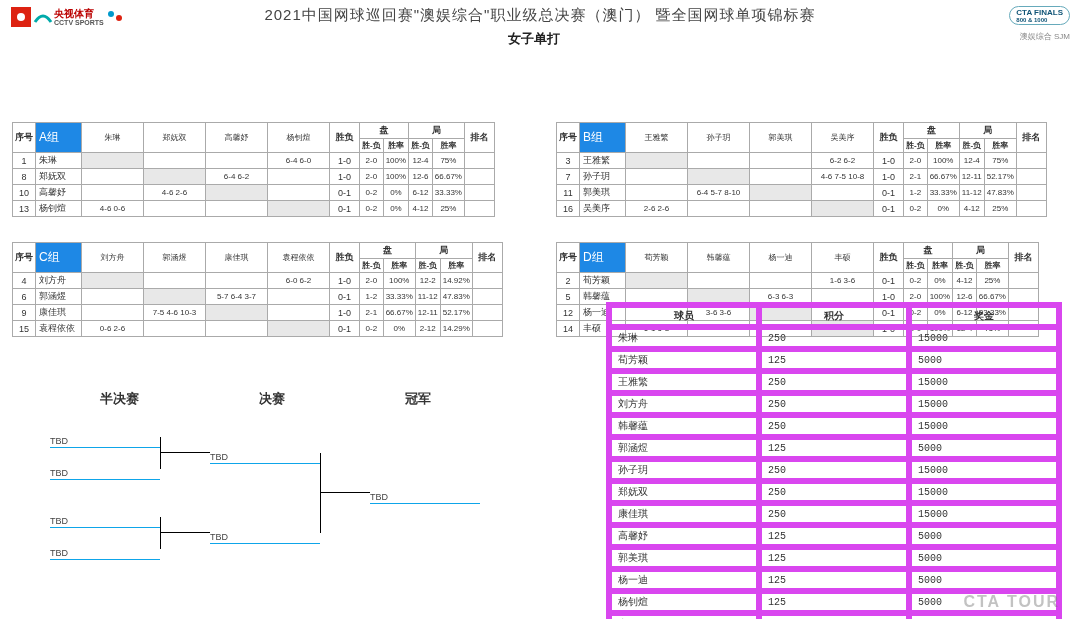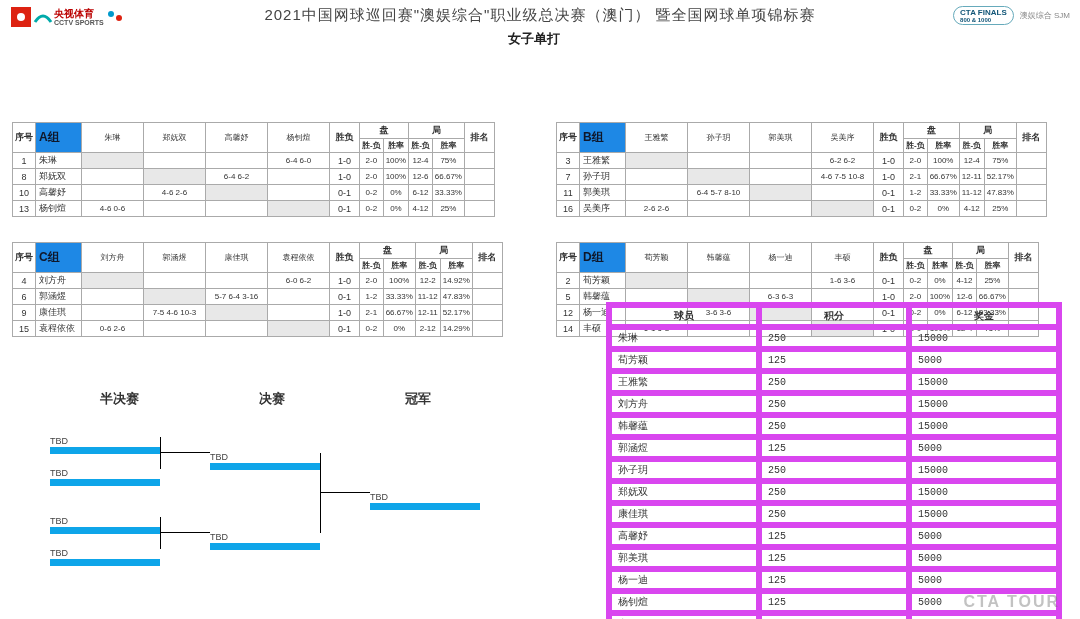--- a/index.html
+++ b/index.html
@@ -7,43 +7,43 @@
   .page { width: 1080px; height: 619px; position: relative; }
 
   
   .header { position: relative; height: 52px; }
   .logos-left { position: absolute; left: 10px; top: 6px; display: flex; align-items: center; gap: 0; }
   .logo-box { width: 22px; height: 22px; display: inline-flex; align-items: center; justify-content: center; }
   .cctv { font-size: 10px; color: #b00; font-weight: bold; line-height: 1; }
   .cctv .sub { color:#555; font-size:7px; display:block;}
   .title { position: absolute; left: 0; right: 0; top: 6px; text-align: center; font-size: 15px; color: #444; font-weight: 500; letter-spacing: 1px; }
   .subtitle { position: absolute; left: 0; right: 12px; top: 30px; text-align: center; font-size: 13px; font-weight: bold; color: #222; }
-  .logos-right { position: absolute; right: 10px; top: 6px; display: flex; align-items: center; gap: 6px; }
+  .logos-right { position: absolute; right: 10px; top: 6px; display: flex; align-items: flex-end; gap: 6px; flex-direction: column; }
   .finals-logo { border:1px solid #6ab; border-radius:10px; padding:1px 6px; font-size:8px; color:#157; font-weight:bold;}
   .sjm-logo { font-size:8px; color:#888;}
 
   
   .groups { position: relative; }
   .group-table { position: absolute; border-collapse: collapse; font-size: 9px; }
   .group-table th, .group-table td { border: 1px solid #aaa; text-align: center; vertical-align: middle; padding: 1px 2px; white-space: nowrap; height: 14px; }
   .group-table th.nohdr { background: #fff; font-weight: normal; }
-  .group-name-cell { background: #1e88e5 !important; color: #0f172a; font-weight: bold; font-size: 12px !important; }
+  .group-name-cell { background: #1e88e5 !important; color: #ffffff; font-weight: normal; font-size: 12px !important; }
   .group-table .seed { width: 22px; }
   .group-table .name { width: 46px; text-align: left; padding-left: 3px; }
   .group-table .vs { width: 62px; font-size:8px;}
   .group-table .wl { width: 30px; }
   .group-table .sub { font-size:8px;}
   .group-table .rank { width: 30px; }
   .diag { background: #e8e8e8; }
 
   
   .bracket-area { position: absolute; left: 20px; top: 390px; width: 520px; font-size: 10px; }
   .bracket-labels { display:flex; gap: 120px; font-weight:bold; font-size:13px; margin-bottom:10px; margin-left:80px;}
   .bracket { position:relative; height:180px;}
-  .slot { position:absolute; width:110px; border-bottom:7px solid #0ea5e9; font-size:9px; color:#444; padding-bottom:1px;}
+  .slot { position:absolute; width:110px; border-bottom:1px solid #0ea5e9; font-size:9px; color:#444; padding-bottom:1px;}
 
   
   .vline { position:absolute; border-right:1px solid #000; }
   .hline { position:absolute; border-bottom:1px solid #000; }
 
   
   .points-table { position: absolute; right: 18px; top: 302px; border-collapse: collapse; font-size: 10px; }
   .points-table th, .points-table td { border: 6px solid #d946ef; padding: 1px 6px; height: 15px; }
   .points-table th { font-weight: bold; width: 150px; text-align:center;}
   .points-table td.name { width: 150px; text-align:left; }
@@ -273,21 +273,21 @@
             <td class="sub">100%</td>
             <td class="sub">12-2</td>
             <td class="sub">14.92%</td>
             <td></td>
           </tr>
           <tr>
             <td class="seed">6</td>
             <td class="name">郭涵煜</td>
             <td class="vs"></td>
             <td class="vs diag"></td>
-            <td class="vs">5-7 6-4  3-16</td>
+            <td class="vs">5-7 6-4  3-7</td>
             <td class="vs"></td>
             <td>0-1</td>
             <td class="sub">1-2</td>
             <td class="sub">33.33%</td>
             <td class="sub">11-12</td>
             <td class="sub">47.83%</td>
             <td></td>
           </tr>
           <tr>
             <td class="seed">9</td>

